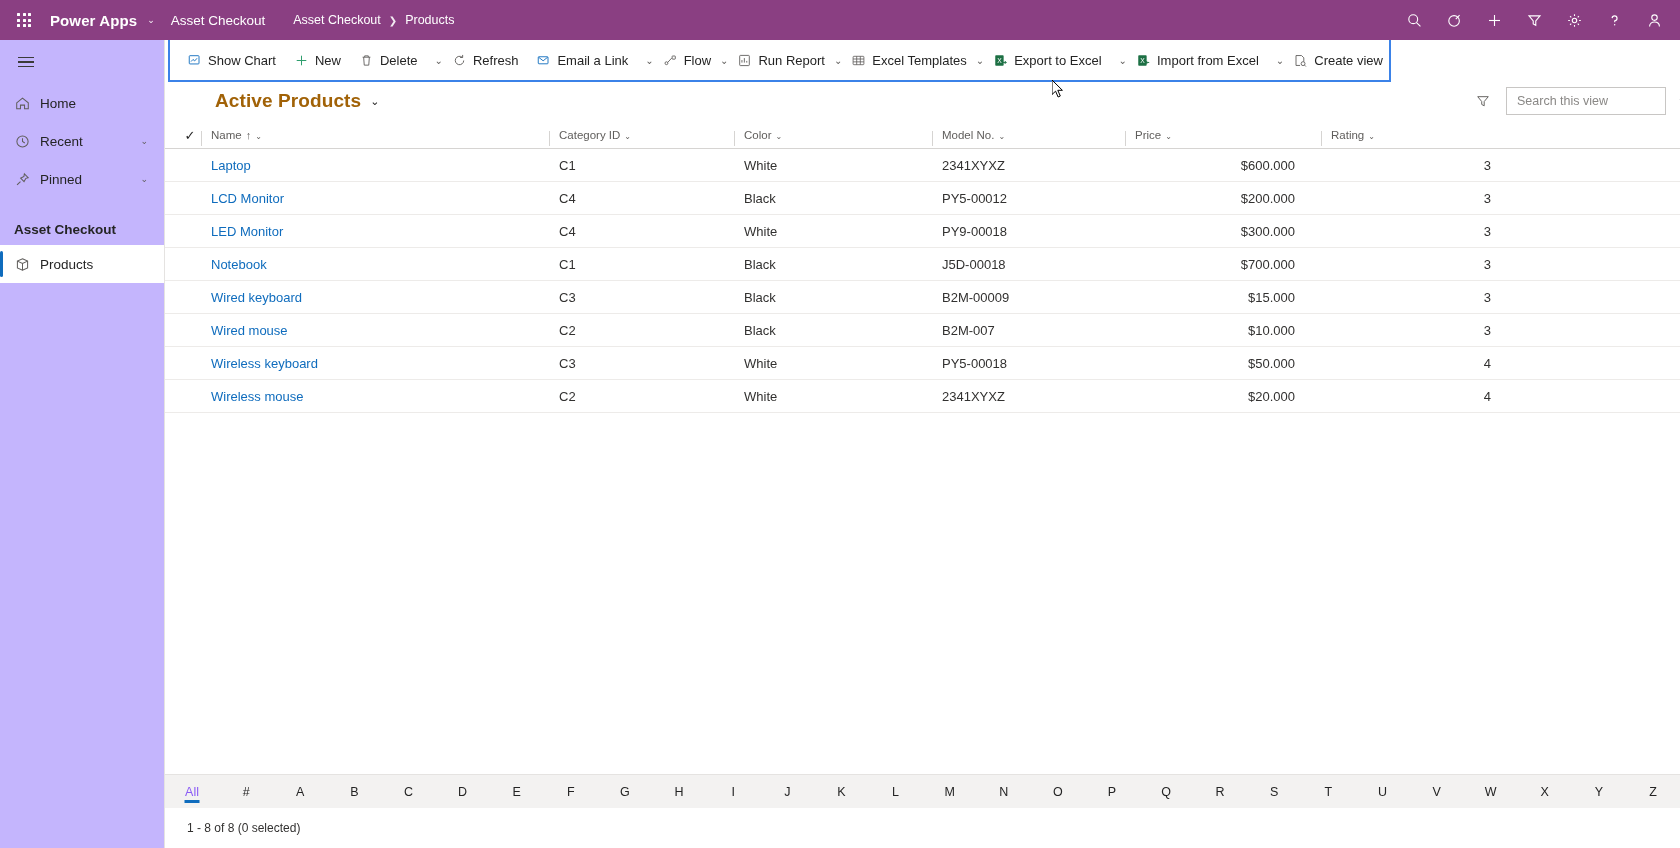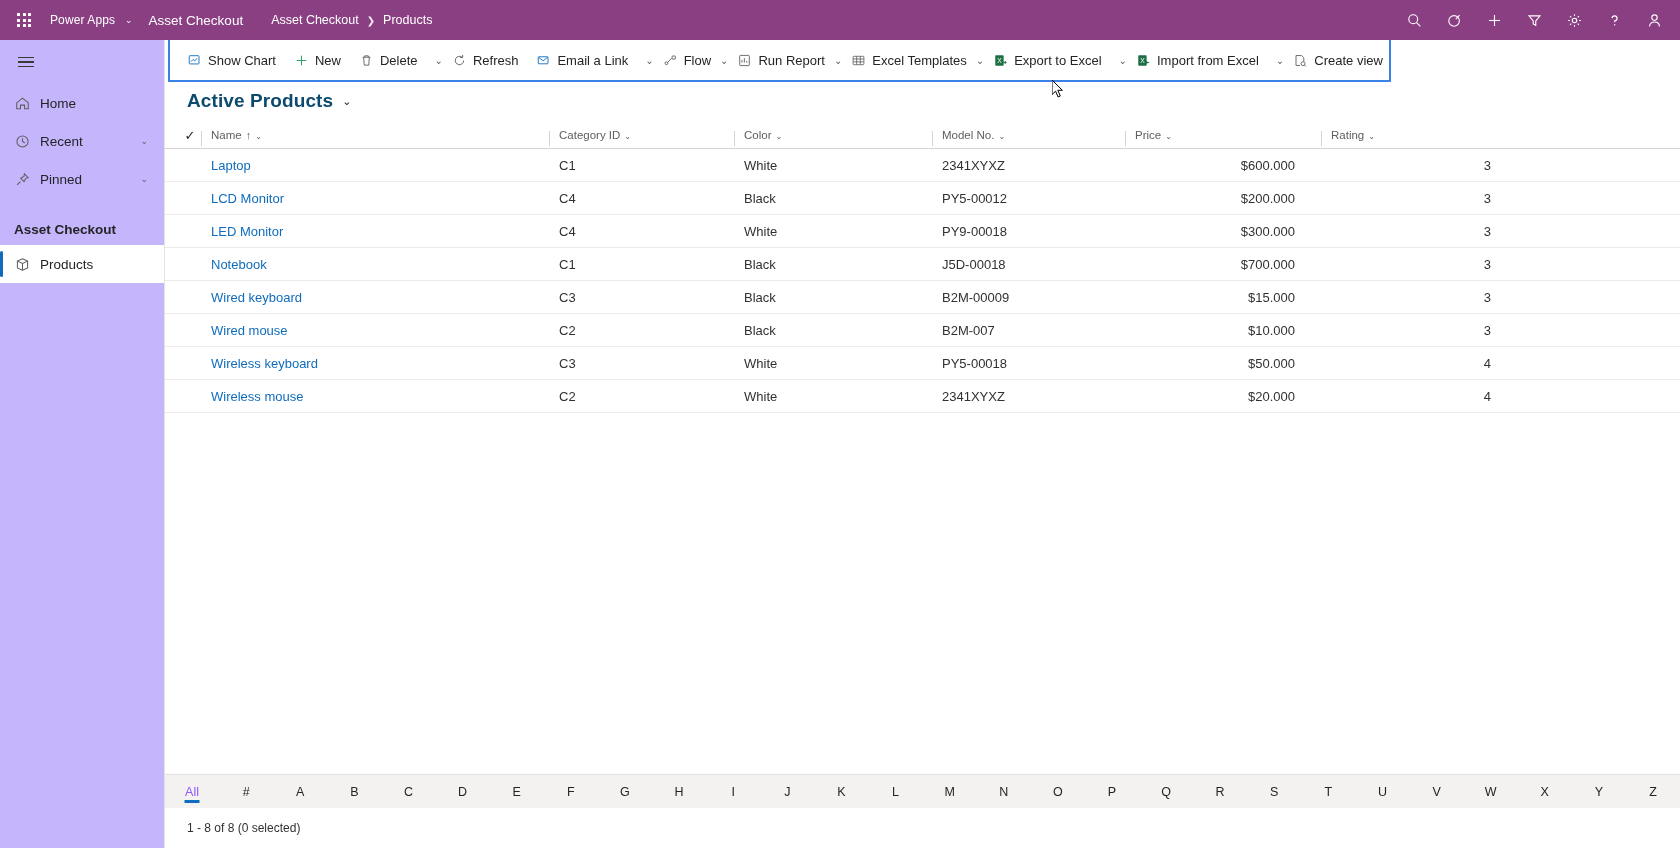--- a/index.html
+++ b/index.html
@@ -27,21 +27,21 @@
   }
   .waffle-grid {
     display: grid;
     grid-template-columns: repeat(3, 3px);
     grid-template-rows: repeat(3, 3px);
     gap: 2.5px;
   }
   .waffle-grid i { background: #ffffff; border-radius: 0.5px; display: block; width: 3px; height: 3px; }
 
   .brand {
-    font-size: 12px; font-weight: normal;
+    font-size: 15px; font-weight: bold;
     letter-spacing: .1px;
     padding: 0 6px 0 2px;
     white-space: nowrap;
   }
   .brand-chev {
     font-size: 9px; opacity: .95; padding: 0 16px 0 4px;
     display: inline-block; cursor: pointer;
   }
   .appname {
     font-size: 13.5px; padding-right: 28px; white-space: nowrap;
@@ -135,22 +135,23 @@
     position: absolute; top: 82px; left: 165px;
     width: 1515px; height: 766px;
     background: #ffffff;
   }
 
   .viewhead {
     height: 38px; display: flex; align-items: center;
     padding: 0 14px 0 22px;
   }
   .viewtitle {
-    font-size: 19px; font-weight: bold; color: #0c4a6e;
+    font-size: 19px; font-weight: bold; color: #a16207;
     letter-spacing: .1px;
+    margin-left: 28px;
   }
   .viewtitle-chev {
     font-size: 11px; color: #242424; margin-left: 9px; cursor: pointer;
   }
   .viewhead-right { margin-left: auto; display: flex; align-items: center; gap: 8px; }
   .filter-btn {
     width: 30px; height: 30px; display: flex; align-items: center;
     justify-content: center; cursor: pointer; color: #605e5c;
   }
   .searchbox {
@@ -500,20 +501,36 @@
     </div>
 
   </div>
 </div>
 
 <div class="main">
 
   <div class="viewhead">
     <span class="viewtitle">Active Products</span>
     <span class="viewtitle-chev">⌄</span>
+    <div class="viewhead-right">
+      <div class="filter-btn">
+        <svg width="16" height="16" viewBox="0 0 20 20" fill="none" stroke="#605e5c" stroke-width="1.2">
+          <path d="M3.4 4.6h13.2l-5.1 6.1v5.3l-3.1-1.7v-3.6z"></path>
+        </svg>
+      </div>
+      <div class="searchbox">
+        <input type="text" placeholder="Search this view" style="">
+        <span class="search-ico">
+          <svg width="14" height="14" viewBox="0 0 20 20" fill="none" stroke="#605e5c" stroke-width="1.35">
+            <circle cx="8.4" cy="8.4" r="5.1"></circle>
+              <line x1="12.3" y1="12.3" x2="16.8" y2="16.8"></line>
+          </svg>
+        </span>
+      </div>
+    </div>
   </div>
 
   <div class="grid">
 
     <div class="grid-row grid-header">
       <div class="check-col">
         <span class="chk-glyph">✓</span>
       </div>
       <div class="gh-cell c-name bordered">
         <span>Name</span>

